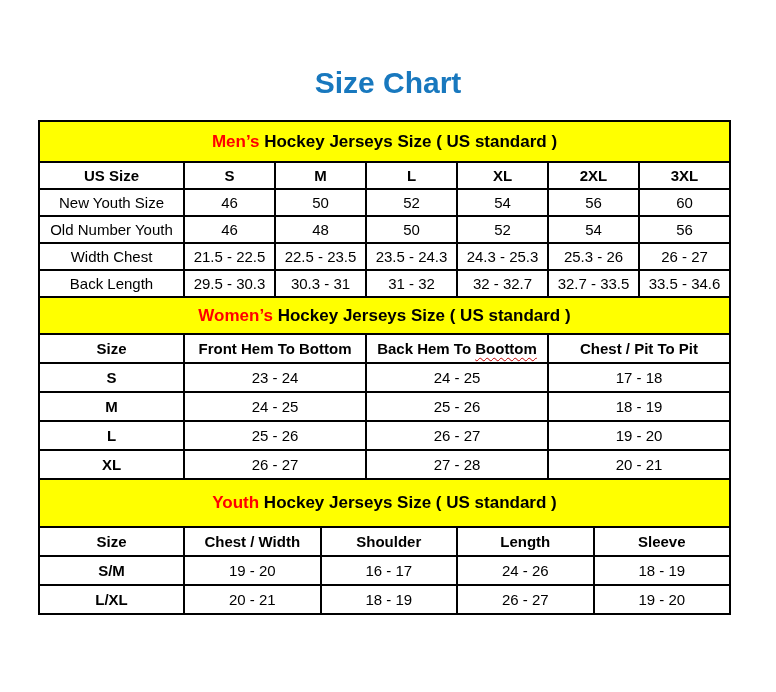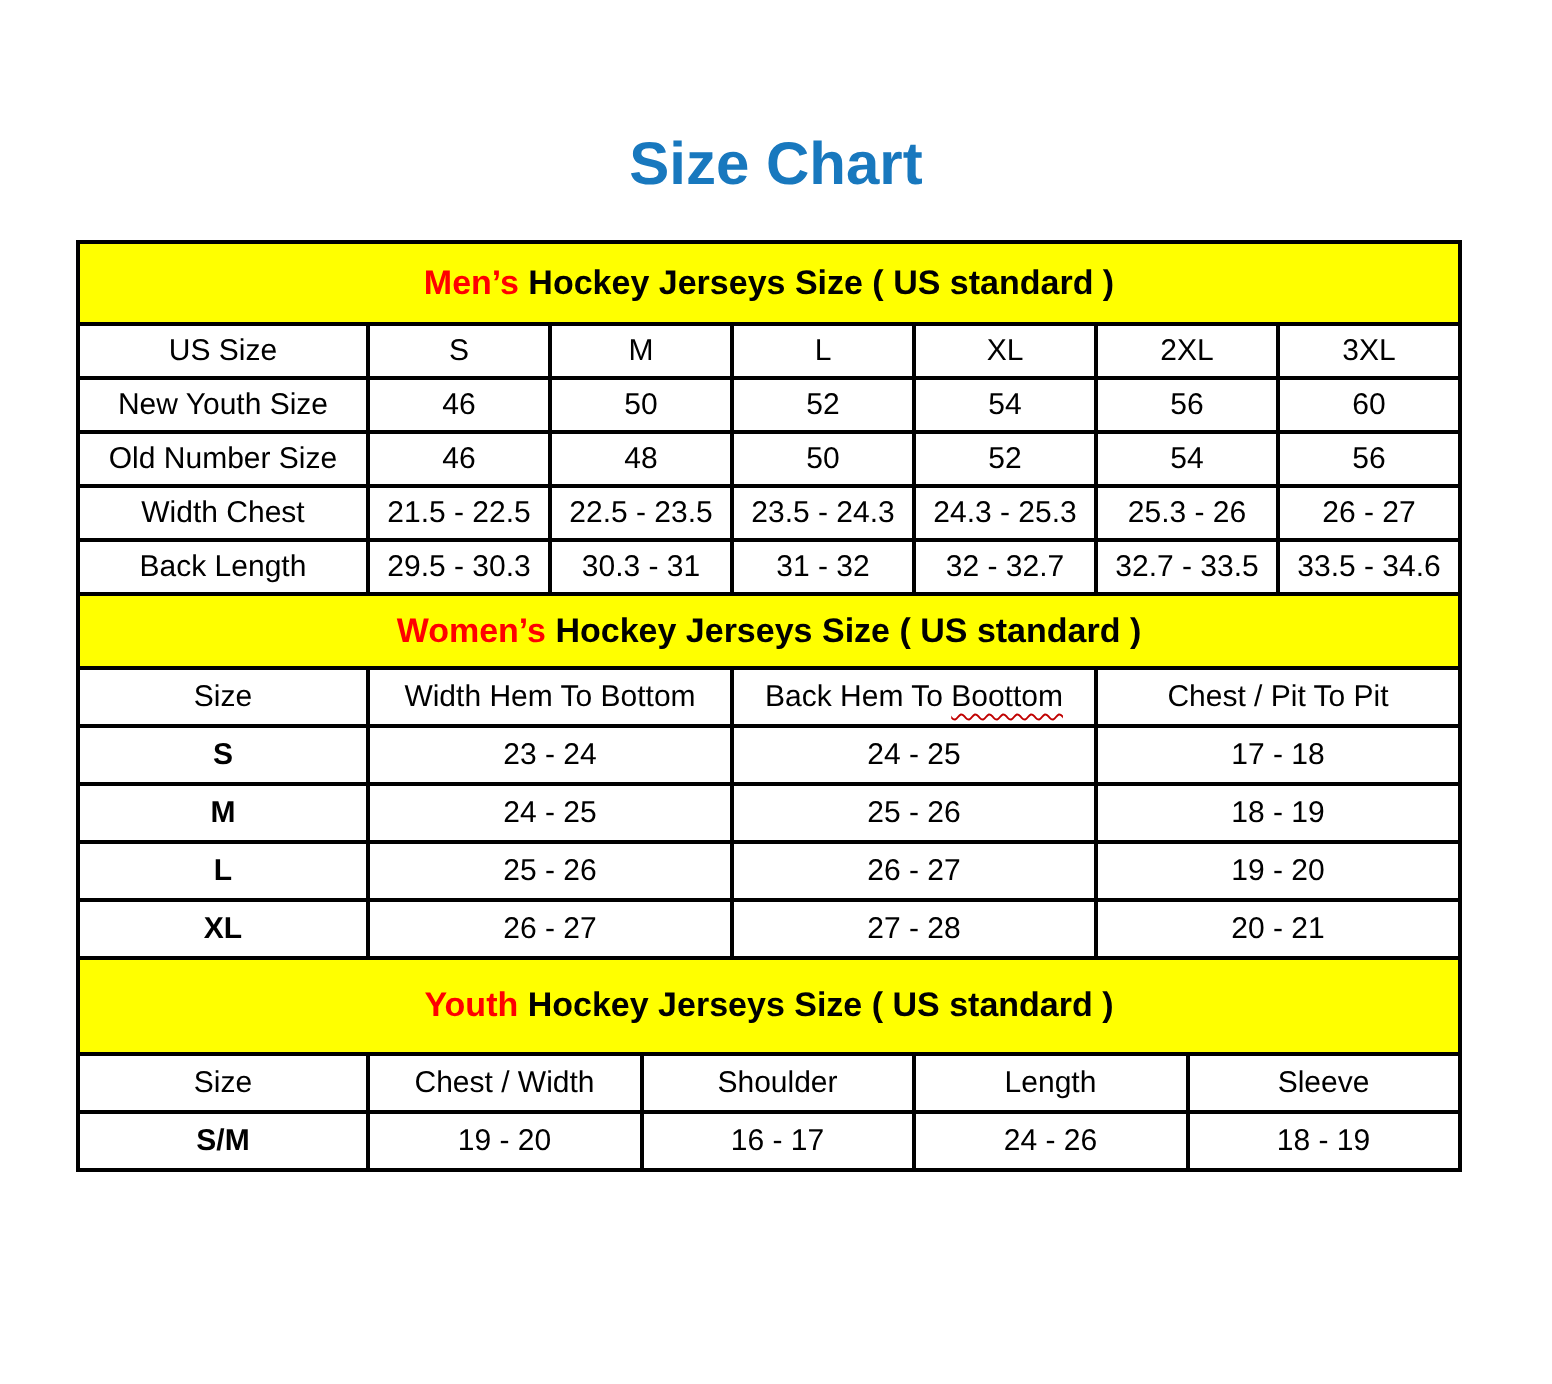--- a/index.html
+++ b/index.html
@@ -45,21 +45,21 @@
     overflow: hidden;
     white-space: nowrap;
   }
   .size-table col.label-col { width: 145px; }
   .band-row td {
     background: var(--band-yellow, #ffff00);
     font-weight: bold;
     font-size: 17px;
   }
   .band-highlight { color: var(--highlight-red, #ff0000); }
-  .header-row td { font-weight: normal; }
+  .header-row td { font-weight: bold; }
   td.row-label.bold { font-weight: bold; }
   .t-mens tr { height: 27px; }
   .t-mens tr.band-row { height: 41px; }
   .t-womens tr { height: 29px; }
   .t-womens tr.band-row { height: 37px; padding-left: 48px; }
   .t-youth tr { height: 29px; }
   .t-youth tr.band-row { height: 48px; }
   .squiggle {
     text-decoration-line: underline;
     text-decoration-style: wavy;
@@ -100,21 +100,21 @@
         <tr>
           <td class="row-label">New Youth Size</td>
           <td>46</td>
           <td>50</td>
           <td>52</td>
           <td>54</td>
           <td>56</td>
           <td>60</td>
         </tr>
         <tr>
-          <td class="row-label">Old Number Size</td>
+          <td class="row-label">Old Number Youth</td>
           <td>46</td>
           <td>48</td>
           <td>50</td>
           <td>52</td>
           <td>54</td>
           <td>56</td>
         </tr>
         <tr>
           <td class="row-label">Width Chest</td>
           <td>21.5 - 22.5</td>
@@ -141,21 +141,21 @@
         <col>
         <col>
         <col>
       </colgroup>
       <tbody>
         <tr class="band-row">
           <td colspan="4"><span class="band-highlight">Women’s</span><span> Hockey Jerseys Size ( US standard )</span></td>
         </tr>
         <tr class="header-row">
           <td>Size</td>
-          <td>Width Hem To Bottom</td>
+          <td>Front Hem To Bottom</td>
           <td>Back Hem To <span class="squiggle">Boottom</span></td>
           <td>Chest / Pit To Pit</td>
         </tr>
         <tr>
           <td class="row-label bold">S</td>
           <td>23 - 24</td>
           <td>24 - 25</td>
           <td>17 - 18</td>
         </tr>
         <tr>
@@ -197,15 +197,22 @@
           <td>Length</td>
           <td>Sleeve</td>
         </tr>
         <tr>
           <td class="row-label bold">S/M</td>
           <td>19 - 20</td>
           <td>16 - 17</td>
           <td>24 - 26</td>
           <td>18 - 19</td>
         </tr>
+        <tr>
+          <td class="row-label bold">L/XL</td>
+          <td>20 - 21</td>
+          <td>18 - 19</td>
+          <td>26 - 27</td>
+          <td>19 - 20</td>
+        </tr>
       </tbody>
     </table>
   </div>
 
 </body></html>

